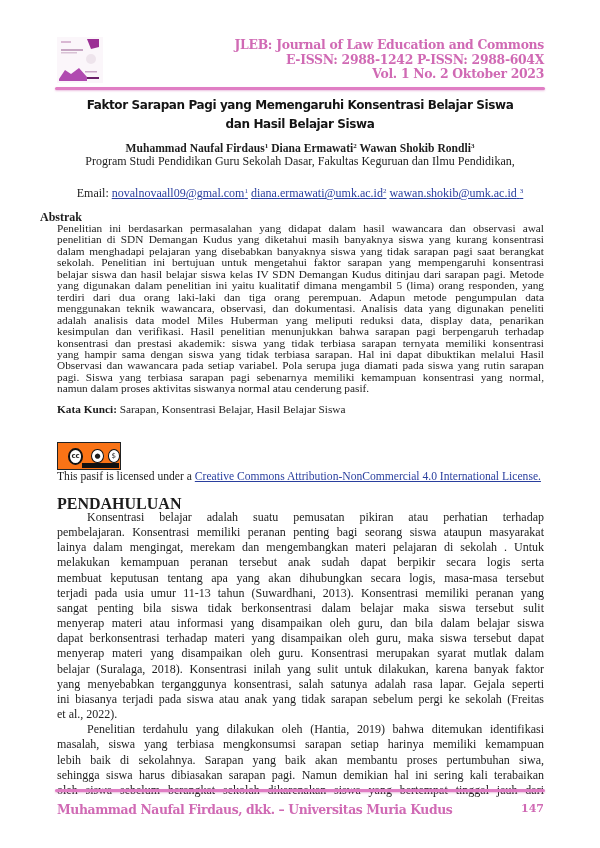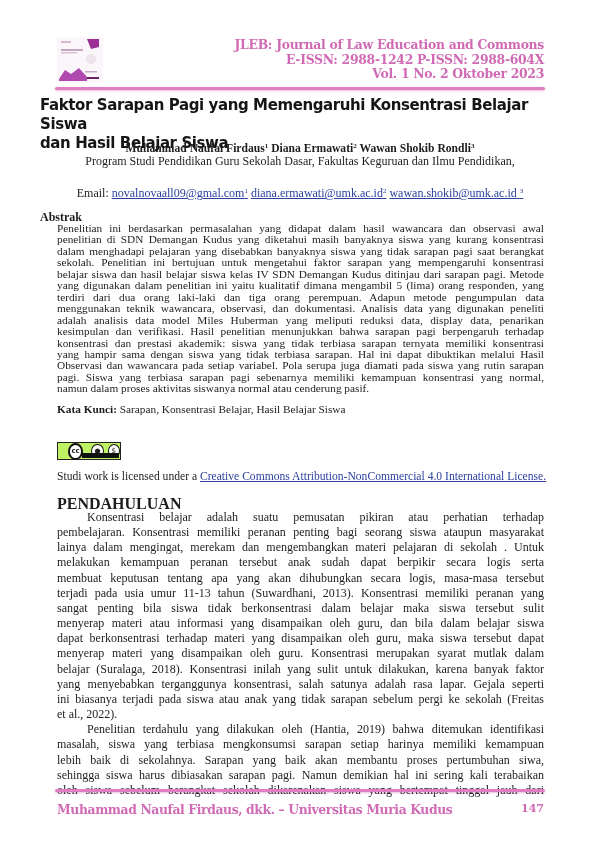--- a/index.html
+++ b/index.html
@@ -4,34 +4,34 @@
 <style>
   html, body { margin:0; padding:0; }
   body { width:600px; height:848px; background:#ffffff; position:relative; overflow:hidden;
          font-family:"Liberation Serif", "DejaVu Serif", serif; color:#1d1d1d; }
   .abs { position:absolute; }
   #logo { left:57px; top:37px; width:46px; height:46px; }
   #journal { right:56px; top:38px; text-align:right; color:#d06ab4; font-weight:bold; font-size:12.4px; line-height:14.5px; font-family:"DejaVu Serif", serif; letter-spacing:-0.3px; }
   .rule { left:55px; width:490px; height:3px; background:#e07ec4; border-radius:2px; box-shadow:0 1px 2px rgba(200,80,170,.35); }
   #rule-top { top:87px; }
   #rule-bottom { top:789px; }
-  #title { left:40px; width:520px; top:96px; text-align:left; font-weight:bold; font-size:15px; line-height:19px; font-family:"DejaVu Sans", sans-serif; letter-spacing:-0.4px; color:#151515; }
+  #title { left:40px; width:520px; top:96px; text-align:center; font-weight:bold; font-size:12px; line-height:19px; font-family:"DejaVu Sans", sans-serif; letter-spacing:-0.4px; color:#151515; }
   #authors { left:40px; width:520px; top:139px; text-align:center; font-weight:bold; font-size:11.6px; line-height:15px; }
   #affil { left:40px; width:520px; top:154px; text-align:center; font-size:12px; line-height:15px; }
   #email-line { left:40px; width:520px; top:184px; text-align:center; font-size:12px; line-height:15px; }
   #email-line a { color:#2a3f9e; text-decoration:underline; }
   sup { font-size:7px; vertical-align:4px; }
   #abstrak-h { left:40px; width:520px; top:210px; font-weight:bold; font-size:12px; }
   .para { left:57px; width:487px; font-size:11.3px; line-height:11.45px; text-align:justify; }
   .para .ln { display:block; text-align:justify; text-align-last:justify; white-space:nowrap; overflow:visible; }
   .para .ln.last { text-align-last:left; }
   #abstract { top:223px; }
   #keywords { left:57px; top:403px; font-size:11.3px; }
   #keywords b { font-weight:bold; }
-  #cc { left:57px; top:442px; width:64px; height:18px; background:#bef264; border:1px solid #222; display:flex; align-items:center; box-sizing:border-box;padding-left:8px; }
+  #cc { left:57px; top:442px; width:64px; height:28px; background:#f97316; border:1px solid #222; display:flex; align-items:center; box-sizing:border-box;padding-left:8px; }
   #cc .c1 { width:17px; height:17px; border-radius:50%; background:#fff; border:2px solid #111; box-sizing:border-box; font-size:7px; font-weight:bold; display:flex; align-items:center; justify-content:center; margin-left:2px; font-family:"DejaVu Sans", sans-serif; }
   #cc .c2 { width:14px; height:14px; border-radius:50%; background:#fff; border:1.5px solid #111; box-sizing:border-box; margin-left:8px; font-size:7px; display:flex; align-items:center; justify-content:center; font-family:"DejaVu Sans", sans-serif; }
   #cc .c3 { width:14px; height:14px; border-radius:50%; background:#fff; border:1.5px solid #111; box-sizing:border-box; margin-left:4px; font-size:7px; display:flex; align-items:center; justify-content:center; font-family:"DejaVu Sans", sans-serif; }
   #cc .band { position:absolute; left:24px; right:1px; bottom:1px; height:5px; background:#111; }
   #license { left:57px; top:470px; font-size:11.6px; }
   #license a { color:#2a3f9e; text-decoration:underline; }
   #pend-h { left:57px; top:495px; font-weight:bold; font-size:16px; }
   #intro { top:510px; font-size:12px; line-height:15.15px; }
   .indent { padding-left:30px; }
   #footer-left { left:57px; top:802px; color:#d06ab4; font-weight:bold; font-size:12.4px; font-family:"DejaVu Serif", serif; letter-spacing:-0.4px; }
@@ -102,21 +102,21 @@
   <span>Sarapan, Konsentrasi Belajar, Hasil Belajar Siswa</span>
 </div>
 
 <div id="cc" class="abs">
   <div class="c1">cc</div>
   <div class="c2">●</div>
   <div class="c3">$</div>
   <div class="band"></div>
 </div>
 <div id="license" class="abs">
-  <span>Studi work is licensed under a </span><a>Creative Commons Attribution-NonCommercial 4.0 International License.</a>
+  <span>This pasif is licensed under a </span><a>Creative Commons Attribution-NonCommercial 4.0 International License.</a>
 </div>
 
 <div id="pend-h" class="abs">PENDAHULUAN</div>
 <div id="intro" class="abs para">
     <span class="ln indent">Konsentrasi belajar adalah suatu pemusatan pikiran atau perhatian terhadap</span>
     <span class="ln">pembelajaran. Konsentrasi memiliki peranan penting bagi seorang siswa ataupun masyarakat</span>
     <span class="ln">lainya dalam mengingat, merekam dan mengembangkan materi pelajaran di sekolah . Untuk</span>
     <span class="ln">melakukan kemampuan peranan tersebut anak sudah dapat berpikir secara logis serta</span>
     <span class="ln">membuat keputusan tentang apa yang akan dihubungkan secara logis, masa-masa tersebut</span>
     <span class="ln">terjadi pada usia umur 11-13 tahun (Suwardhani, 2013). Konsentrasi memiliki peranan yang</span>

